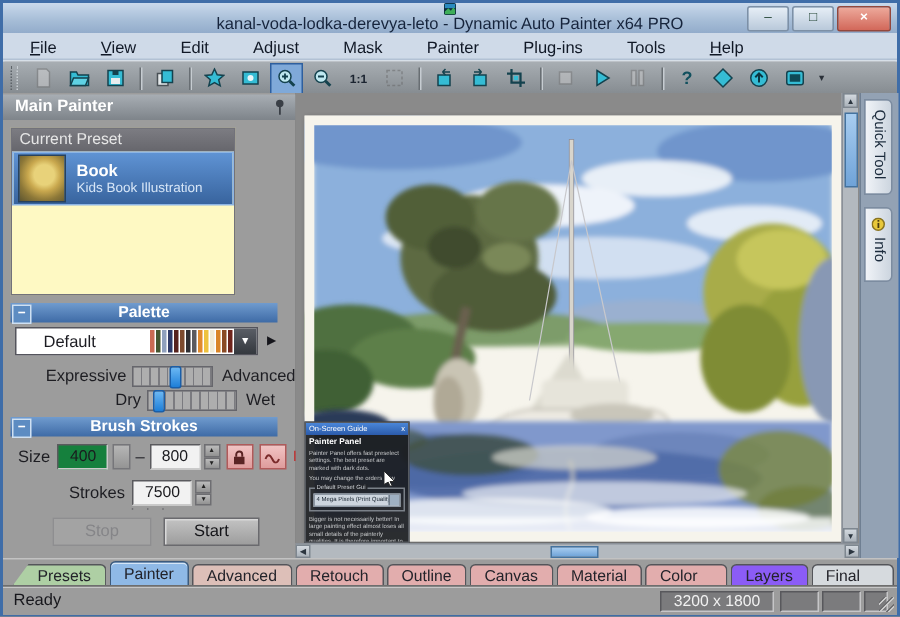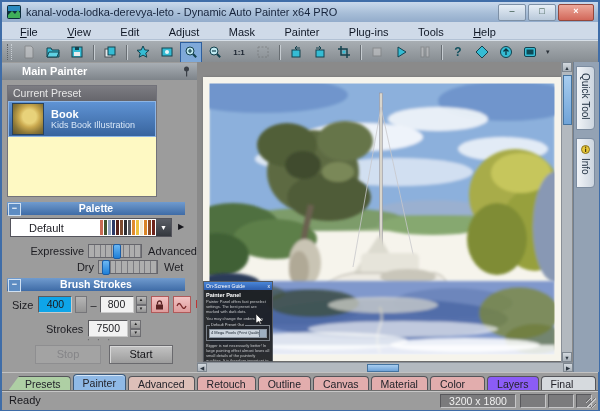--- a/index.html
+++ b/index.html
@@ -1,21 +1,21 @@
 <!DOCTYPE html>
 <html><head>
 <meta charset="utf-8">
 <style>
   html,body{margin:0;padding:0;background:#555;}
   #win{position:relative;width:600px;height:411px;overflow:hidden;
        font-family:"Liberation Sans",sans-serif;background:#9c9c9c;
        box-shadow:inset 0 0 0 2px #3f6da8, inset 0 0 0 3px #a9c4e2;}
   
   .titlebar{position:absolute;left:2px;top:2px;right:2px;height:20px;
-    background:linear-gradient(#c9d9ec,#a5bcd6 60%,#93accb);display:flex;align-items:center;}
+    background:linear-gradient(#c9d9ec,#a5bcd6 60%,#93accb);display:flex;align-items:center;flex-direction:column;}
   .app-icon{width:14px;height:14px;margin:0 5px 0 5px;}
   .title-text{font-size:11px;color:#16243c;white-space:nowrap;}
   .winbtns{position:absolute;right:4px;top:2px;display:flex;gap:2px;}
   .wbtn{width:26px;height:15px;border:1px solid #7d90a6;border-radius:2px;
     background:linear-gradient(#e6eef6,#b9c9da);font-size:9px;line-height:13px;text-align:center;color:#243;}
   .wbtn.close{width:34px;border-color:#93473c;background:linear-gradient(#eda99b,#d2685a);color:#fff;font-weight:bold;}
   
   .menubar{position:absolute;left:2px;top:22px;right:2px;height:17px;background:#cfdae8;border-bottom:1px solid #b2c1d4;}
   .mitem{display:inline-block;padding:2px 7px 0 18px;font-size:11px;color:#101826;}
   .accel::first-letter{text-decoration:underline;}
@@ -25,21 +25,21 @@
   .grip{width:3px;height:16px;margin:0 5px 0 5px;border-left:1px dotted #5d6368;border-right:1px dotted #c9cfd4;}
   .tbi{width:20px;height:19px;display:inline-flex;align-items:center;justify-content:center;margin:0 1px;border:1px solid transparent;}
   .tbi.sel{background:#7fa9d9;border:1px solid #2e5f9e;}
   .tbi.dis{opacity:.5;filter:grayscale(.9);}
   .tbi span{font-size:8px;font-weight:bold;color:#1b2430;}
   .sep{width:1px;height:15px;background:#686e73;box-shadow:1px 0 0 #c6ccd1;margin:0 4px;}
   .ovf{font-size:7px;color:#2a3038;margin-left:4px;}
   
   .lpanel{position:absolute;left:2px;top:62px;width:195px;height:310px;background:#9c9c9c;border-right:1px solid #6d6d6d;}
   .mp-hdr{position:absolute;left:0;top:1px;width:195px;height:17px;
-    background:linear-gradient(#a8aeb4,#7e848a);color:#fff;font-size:11px;font-weight:bold;line-height:17px;padding-left:20px;box-sizing:border-box;}
+    background:linear-gradient(#a8aeb4,#7e848a);color:#fff;font-size:11px;font-weight:bold;line-height:17px;padding-left:8px;box-sizing:border-box;}
   .pin{position:absolute;right:6px;top:3px;}
   .frame{position:absolute;left:5px;top:23px;width:150px;height:112px;background:#fef9c3;border:1px solid #72727a;box-sizing:border-box;}
   .cp-bar{height:15px;background:linear-gradient(#7c7c82,#66666c);color:#e6e6e6;font-size:10.5px;line-height:15px;padding-left:5px;}
   .preset{height:34px;background:linear-gradient(#5f93d4,#38649e);border:1px solid #8db5e5;display:flex;align-items:center;}
   .thumb{width:30px;height:30px;margin-left:3px;border:1px solid #27425f;
     background:radial-gradient(circle at 55% 42%, #e8d27a 0 28%, #c9a84e 45%, #8d7838 70%, #5c5430 100%);}
   .pt{margin-left:7px;}
   .pt .nm{font-size:11px;font-weight:bold;color:#fff;}
   .pt .ds{font-size:9px;color:#d7e6f7;}
   .sec-hdr{position:absolute;left:5px;width:178px;height:13px;
@@ -325,21 +325,21 @@
         </span>
       <span class="slbl r">Wet</span>
     </div>
 
     <div class="sec-hdr" style="top:216px;">
       <span class="collapse">−</span>
       <span>Brush Strokes</span>
     </div>
     <div class="brow" style="left:10px;top:234px;justify-content:center;">
       <span class="slbl">Size</span>
-      <span class="inp" style="width:32px;margin-left:5px;background:#0ea5e9;">400</span>
+      <span class="inp" style="width:32px;margin-left:5px;background:#15803d;">400</span>
       <span class="minibtn"></span>
       <span class="slbl" style="margin:0 3px;">–</span>
       <span class="inp" style="width:32px;background:#f2f2f2;">800</span>
       <span class="spin">
           <b>▲</b>
           <b>▼</b>
         </span>
       <span class="pkbtn">
           <svg width="9" height="10" viewBox="0 0 9 10">
             <rect x="1" y="4.5" width="7" height="5" fill="#5a2424"></rect>

